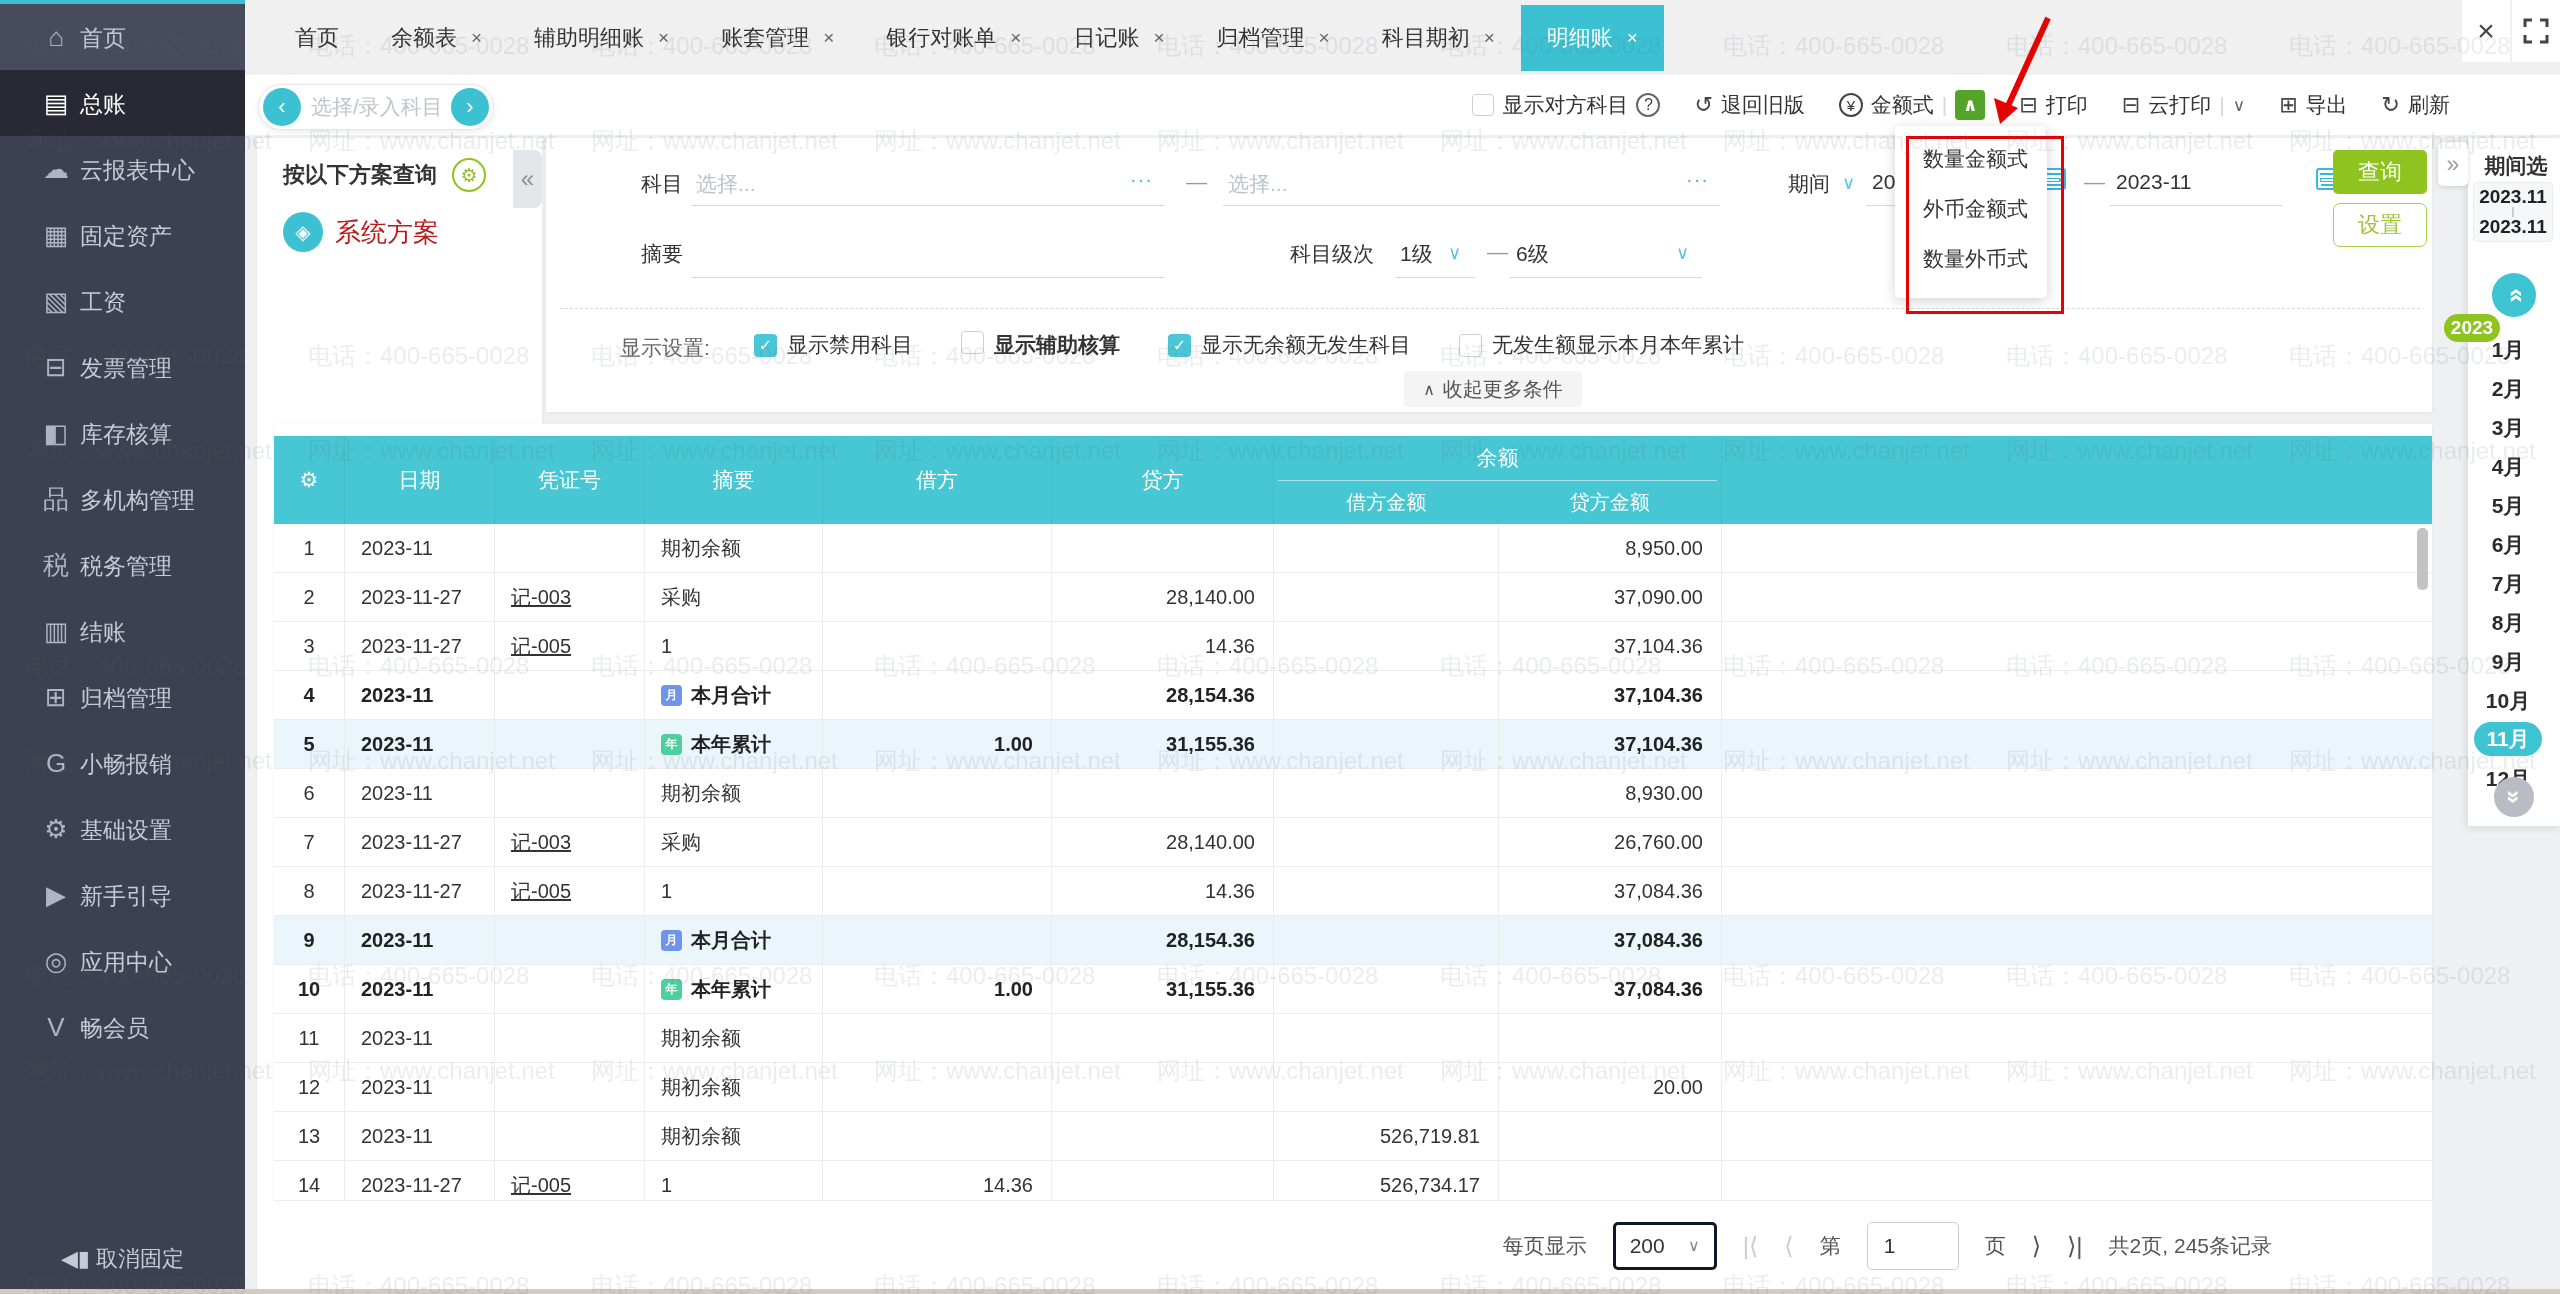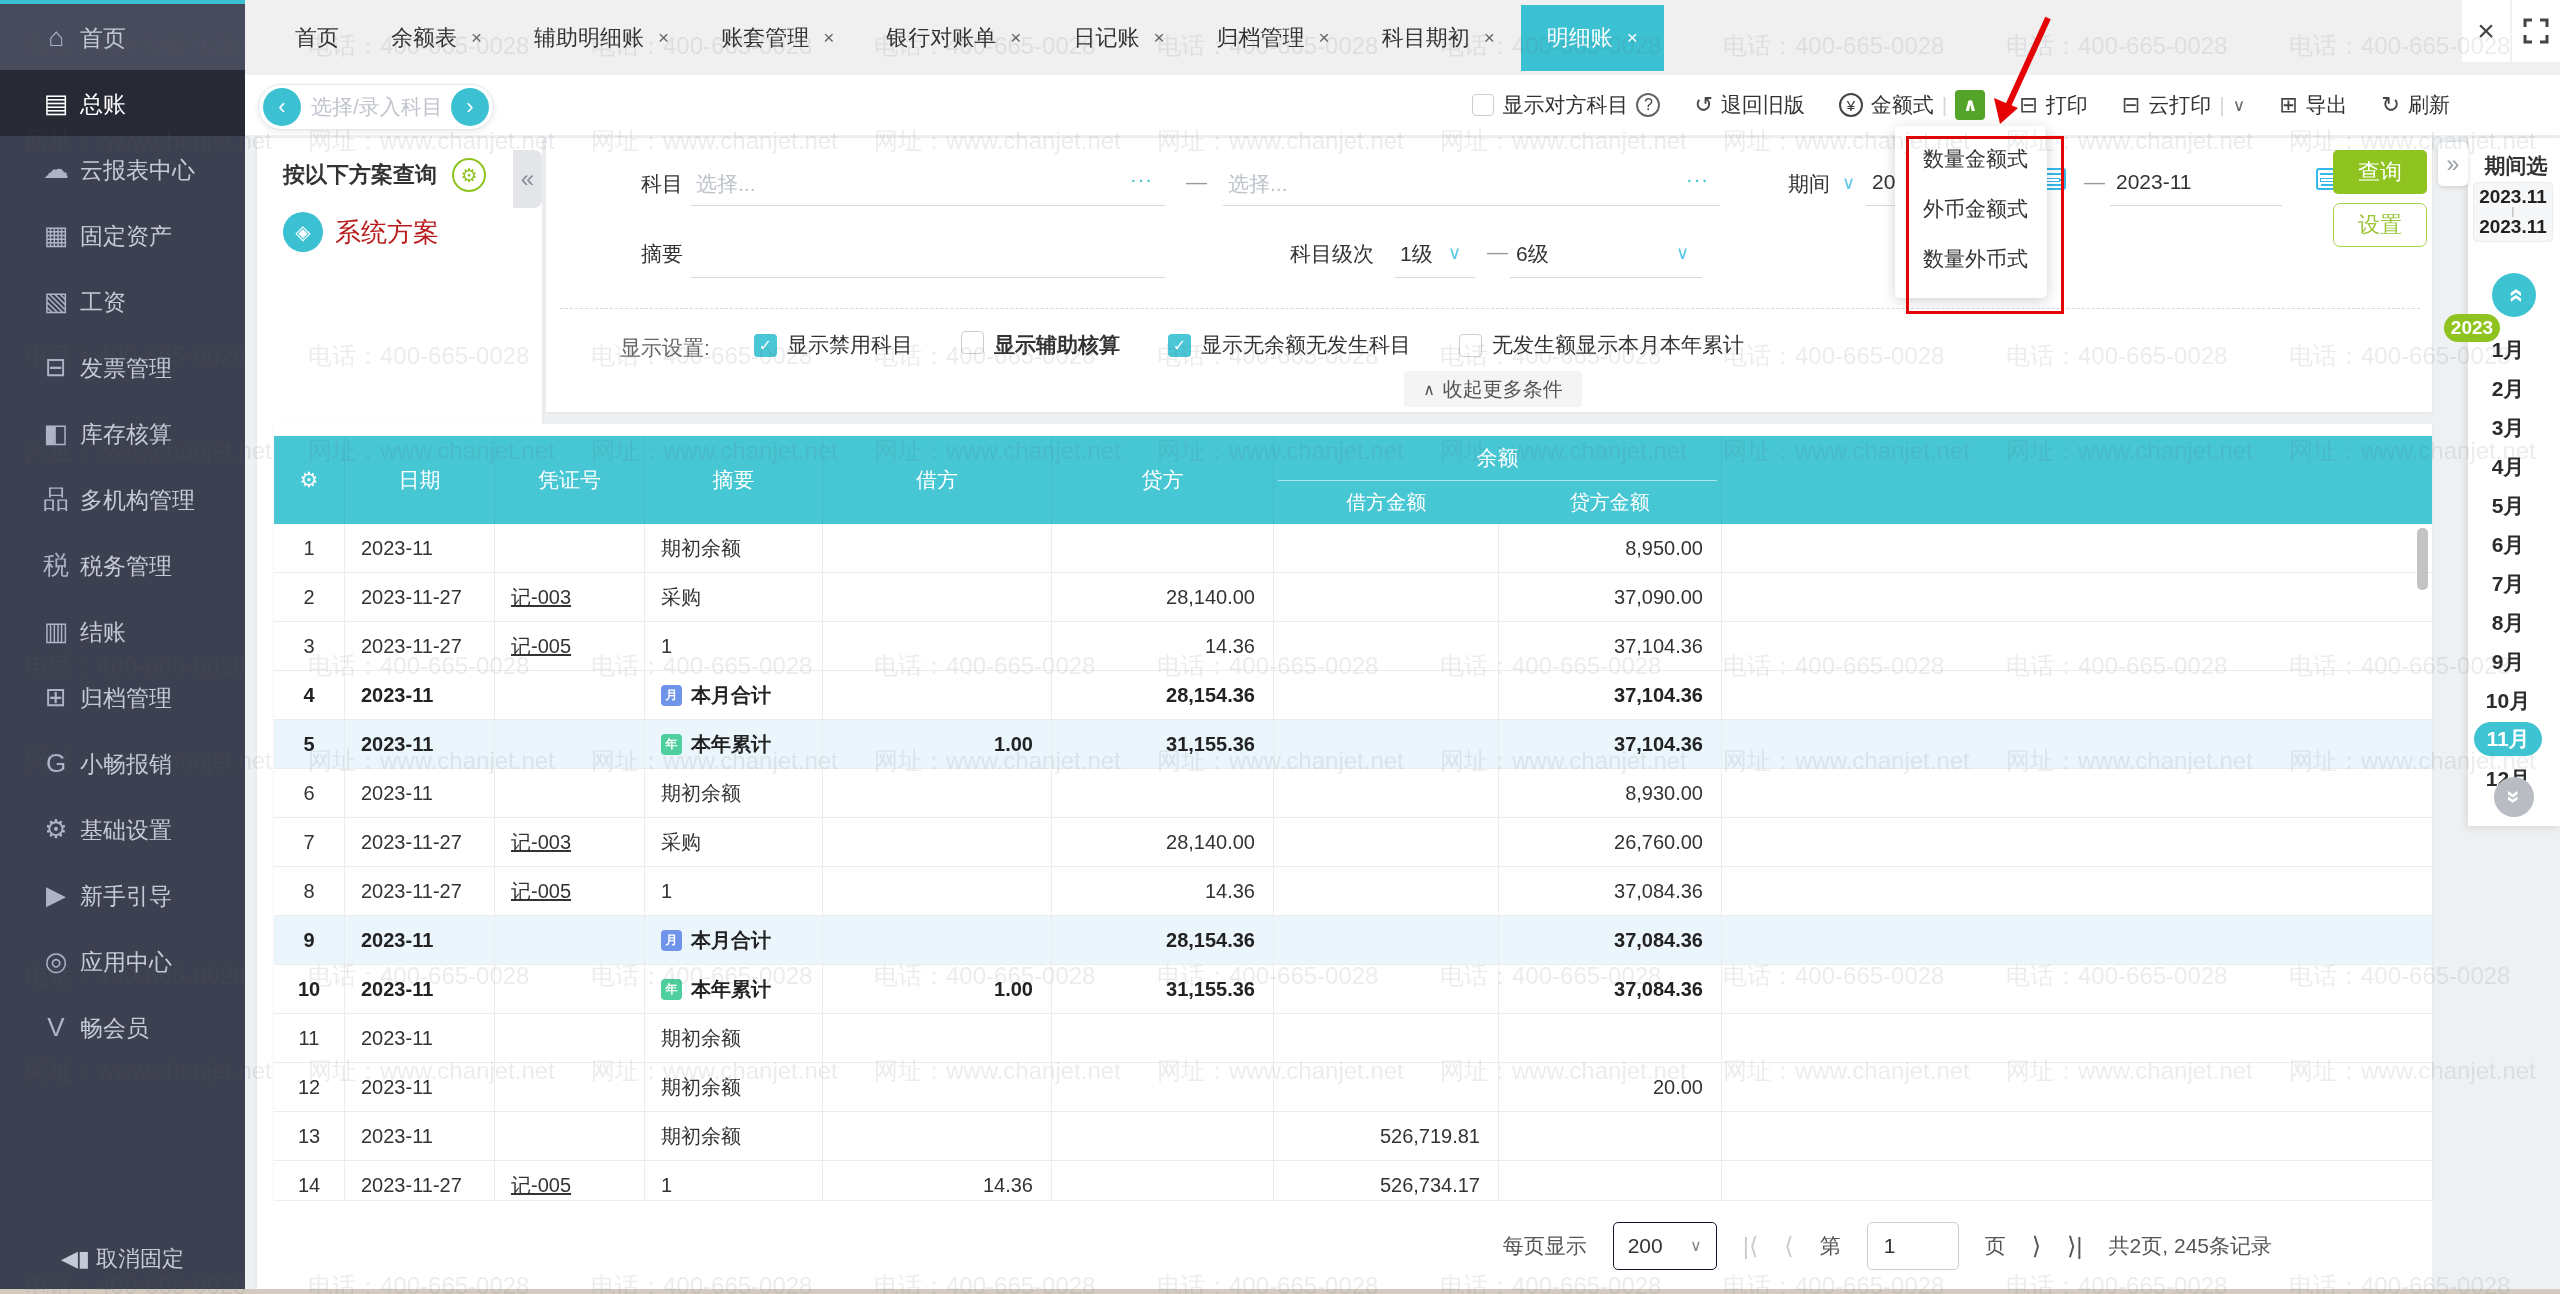--- a/index.html
+++ b/index.html
@@ -87,21 +87,21 @@
   .tc.ctr{justify-content:center;}
   .tc.lft{padding-left:16px;}
   .vlink{text-decoration:underline;cursor:pointer;color:#333;}
   .micon{display:inline-flex;width:21px;height:21px;border-radius:4px;color:#fff;font-size:12px;align-items:center;justify-content:center;margin-right:9px;}
   .micon.month{background:#6f94ea;}
   .micon.year{background:#4ecf9d;}
   #vscroll{left:2417px;top:528px;width:11px;height:62px;background:#c3c3c3;border-radius:5px;}
 
   
   #pager{left:274px;top:1200px;width:2158px;height:90px;background:#fff;border-top:1px solid #ededed;box-sizing:border-box;display:flex;align-items:center;justify-content:flex-end;gap:26px;padding-right:160px;font-size:21px;color:#555;}
-  #ppsel{width:104px;height:48px;border:1px solid #0f172a;border-radius:5px;display:flex;align-items:center;justify-content:space-between;padding:0 14px;box-sizing:border-box;cursor:pointer;color:#333;}
+  #ppsel{width:104px;height:48px;border:3px solid #0f172a;border-radius:5px;display:flex;align-items:center;justify-content:space-between;padding:0 14px;box-sizing:border-box;cursor:pointer;color:#333;}
   #pginput{width:92px;height:48px;border:1px solid #ccc;border-radius:5px;display:flex;align-items:center;padding-left:16px;box-sizing:border-box;color:#333;}
   .pnav{font-size:24px;cursor:pointer;}
   .pnav.dis{color:#ccc;}
   .pnav.en{color:#555;}
 
   
   #periodpanel{left:2468px;top:138px;width:92px;height:688px;background:#fff;box-shadow:-2px 2px 8px rgba(0,0,0,.10);}
   #ptitle{left:2476px;top:152px;width:80px;text-align:center;font-size:21px;font-weight:bold;color:#333;}
   #pbox{left:2473px;top:182px;width:80px;height:60px;background:#f6f7f8;border:1px solid #ececec;border-radius:4px;display:flex;flex-direction:column;align-items:center;justify-content:center;font-size:19px;font-weight:bold;color:#222;box-sizing:border-box;line-height:1.25;}
   #pbox .pdiv{color:#bbb;font-size:10px;line-height:6px;}

